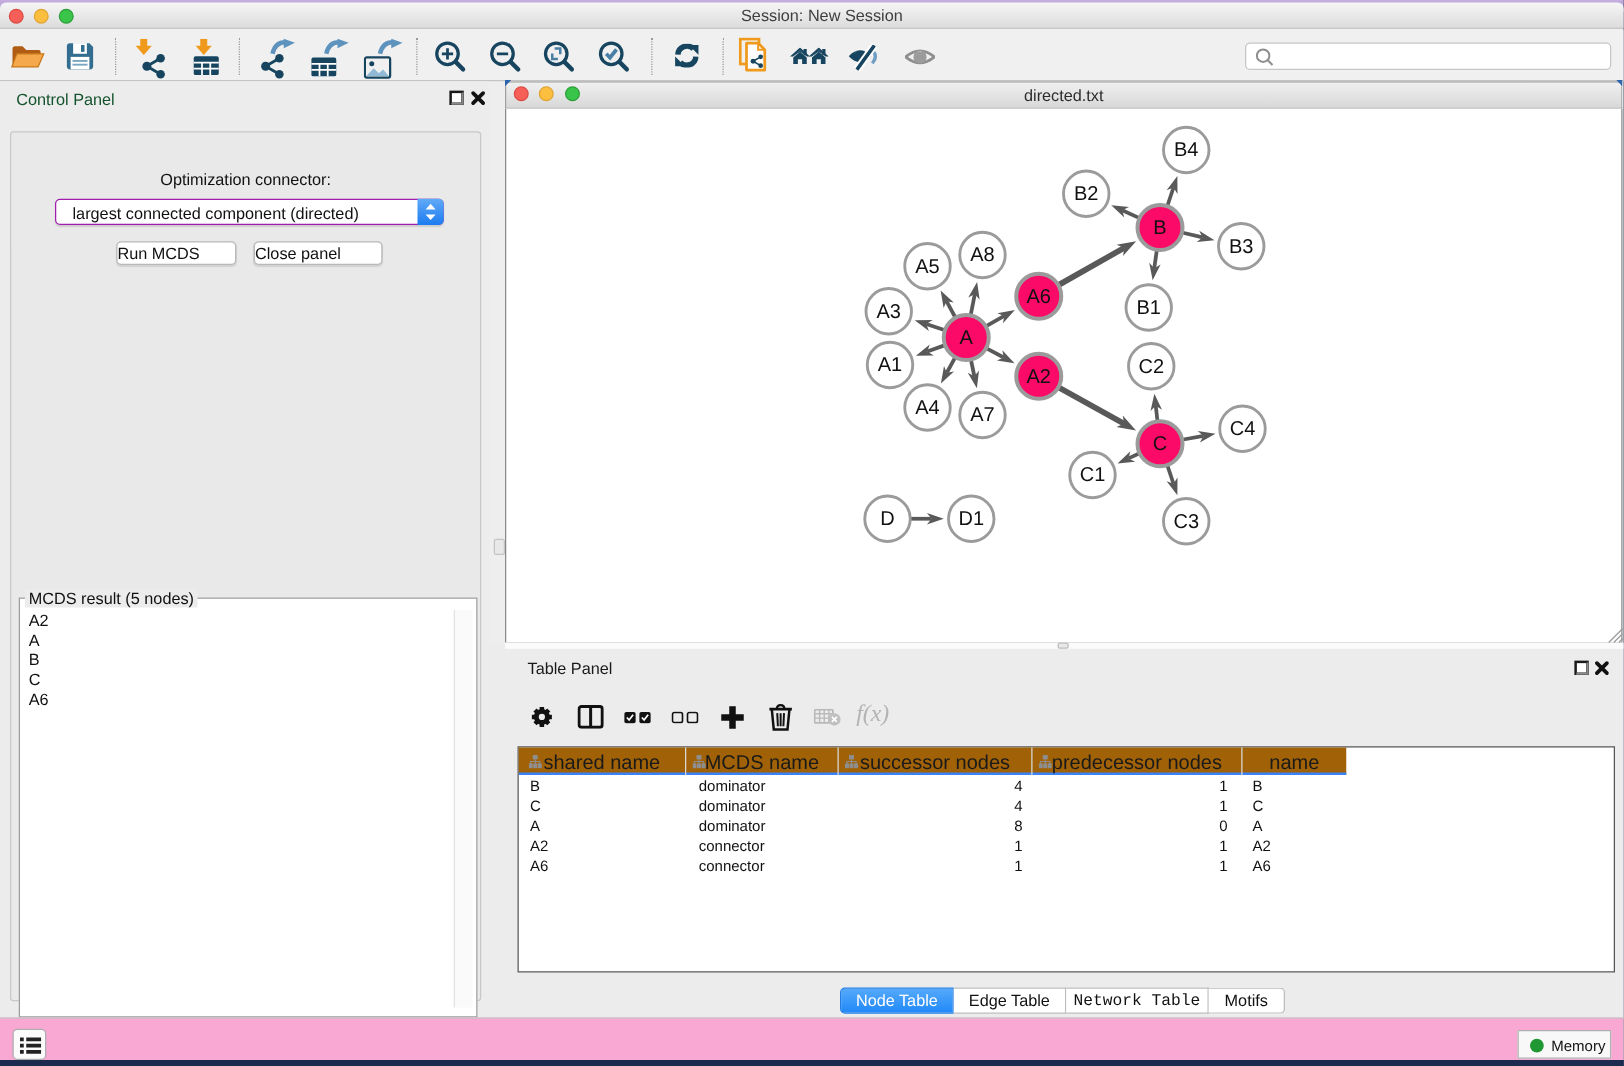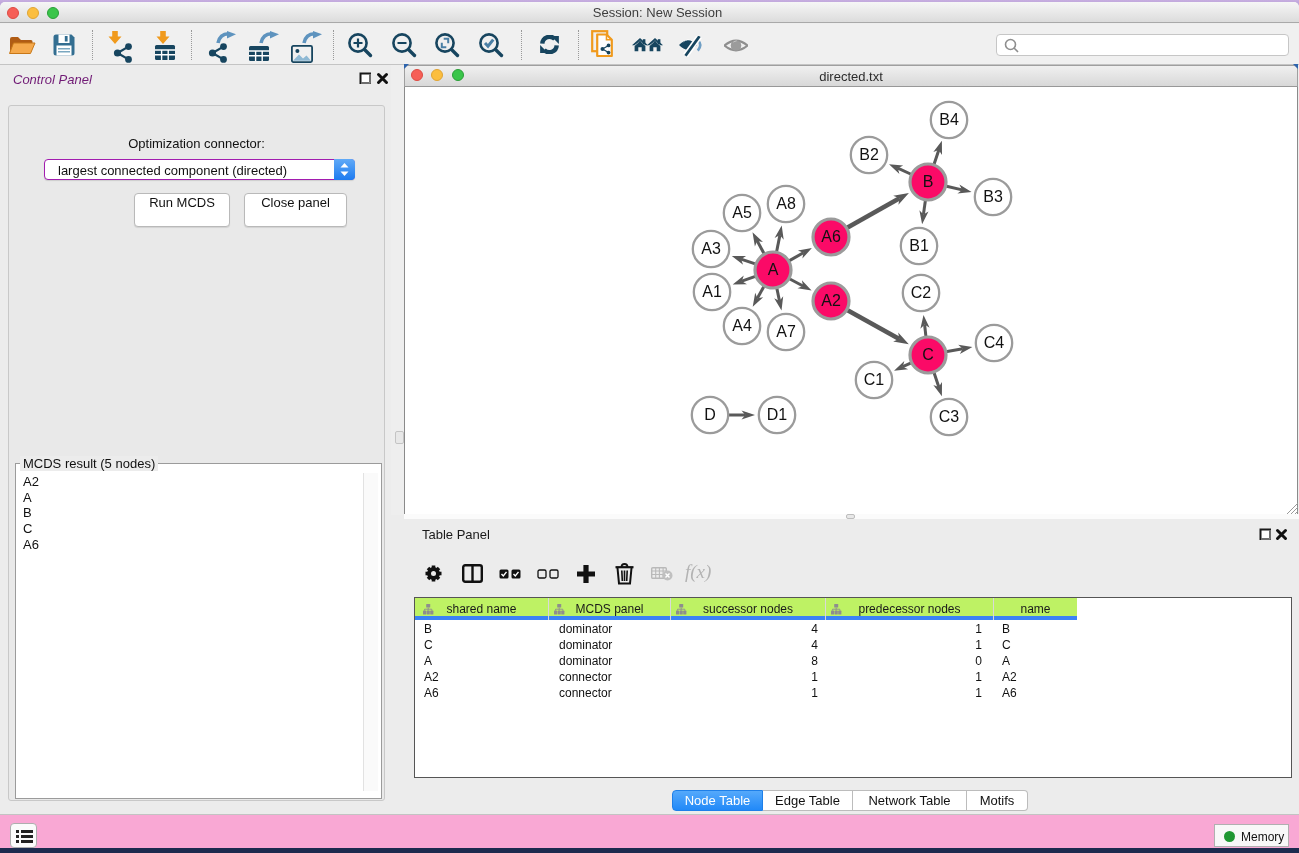--- a/index.html
+++ b/index.html
@@ -24,41 +24,41 @@
 
 #toolbar { position:absolute; left:0; top:22px; width:1299px; height:41px;
   background:#f0f0f0; border-bottom:1px solid #c4c4c4; }
 .tsep { position:absolute; top:6px; height:30px; width:0;
   border-left:1px dotted #9a9a9a; }
 #searchbox { position:absolute; left:996px; top:10px; width:293px; height:22px;
   background:#ffffff; border:1px solid #c6c6c6; border-radius:4px; }
 
 #cpanel { position:absolute; left:0; top:63px; width:391px; height:751px;
   background:#ececec; }
-#cpanel .ptitle { position:absolute; left:13px; top:7px; font-size:13px; color:#701a75;font-style:italic; }
+#cpanel .ptitle { position:absolute; left:13px; top:7px; font-size:13px; color:#14532d; }
 .tabrow { position:absolute; display:flex; font-size:13px; z-index:5; }
 .tabrow .tab { border:1px solid #b4b4b4; border-left:none; background:#ffffff;
   color:#1a1a1a; text-align:center; line-height:18px; height:19px; }
 .tabrow .tab:first-child { border-left:1px solid #b4b4b4; border-radius:4px 0 0 4px; }
 .tabrow .tab:last-child { border-radius:0 4px 4px 0; }
 .tabrow .tab.sel { background:linear-gradient(180deg,#52a8fc,#1e8bfa); color:#ffffff;
   border-color:#1e7fe8; }
 #cpbox { position:absolute; left:8px; top:40px; width:377px; height:696px;
   border:1px solid #c8c8c8; border-radius:3px; background:#e9e9e9; }
 #optlabel { position:absolute; width:100%; text-align:center; top:30px; font-size:13px; color:#111; }
 #dropdown { position:absolute; left:35px; top:53px; width:311px; height:21px;
   background:#ffffff; border:1px solid #a21caf; border-radius:4px;
   box-shadow:0 1px 1px rgba(0,0,0,0.12); }
 #dropdown .dtext { position:absolute; left:13px; top:3px; font-size:13px; color:#111; }
 #dropdown .spin { position:absolute; right:-1px; top:-1px; width:21px; height:21px;
   background:linear-gradient(180deg,#61aaf7,#1d7bf0); border-radius:0 4px 4px 0; }
 .macbtn { position:absolute; background:#ffffff; border:1px solid #b9b9b9; border-radius:4px;
-  font-size:13px; color:#111; text-align:center; height:34px; line-height:17px;
-  box-shadow:0 1px 1px rgba(0,0,0,0.1);margin-left:41px; }
-#fieldset { position:absolute; left:6px; top:357px; width:367px; height:336px;
+  font-size:13px; color:#111; height:19px; line-height:17px;
+  box-shadow:0 1px 1px rgba(0,0,0,0.1); }
+#fieldset { position:absolute; left:6px; top:372px; width:367px; height:336px;
   border:1px solid #9b9b9b; background:#ffffff;text-decoration:underline; }
 #fieldset .legend { position:absolute; left:4px; top:-8px; background:#ececec;
   font-size:13px; color:#111; padding:0 3px; }
 #fieldset .scroll { position:absolute; right:3px; top:9px; width:15px; height:318px;
   background:#fafafa; border-left:1px solid #e2e2e2; }
 #fieldset .items { position:absolute; left:7px; top:10px; font-size:13px; color:#111;
   line-height:15.7px; }
 
 #netwin { position:absolute; left:404px; top:63px; width:894px; height:450px; }
 #nettitle { position:absolute; left:0; top:0; width:894px; height:22px;
@@ -67,22 +67,22 @@
 #nettitle .title { position:absolute; left:0; right:0; top:3px; text-align:center;
   font-size:13px; color:#2c2c2c; }
 #netcanvas { position:absolute; left:0; top:22px; width:894px; height:428px;
   background:#ffffff; border:1px solid #8a8a8a; border-top:none; }
 
 #tpanel { position:absolute; left:391px; top:513px; width:908px; height:300px;
   background:#ececec; }
 #tpanel .ptitle { position:absolute; left:31px; top:12px; font-size:13px; color:#1a1a1a; }
 #ttable { position:absolute; left:23px; top:82px; width:878px; height:181px;
   background:#ffffff; border:1px solid #555555; }
-#thead { position:absolute; left:0; top:0; width:662px; height:22px; background:#bef264;
-  border-bottom:4px solid #3b82f6; font-size:12px; color:#1a1a1a; }
+#thead { position:absolute; left:0; top:0; width:662px; height:22px; background:#a16207;
+  border-bottom:2px solid #3b82f6; font-size:16px; color:#1a1a1a; }
 .hcol { position:absolute; top:0; height:22px; border-right:1px solid #d9d9d9; }
 .hcol span { position:absolute; width:100%; text-align:center; top:4px; }
 .trow { position:absolute; font-size:12px; color:#111; height:16px; }
 .tcell { position:absolute; top:1px; }
 .num { text-align:right; }
 
 #btabs { position:absolute; left:281px; top:274.5px; display:flex; font-size:13px;justify-content:space-between; }
 #btabs .tab { border:1px solid #bcbcbc; border-left:none; background:#ffffff;
   color:#111; height:21px; line-height:19px; text-align:center; }
 #btabs .tab:first-child { border-left:1px solid #bcbcbc; border-radius:4px 0 0 4px;
@@ -489,21 +489,21 @@
                 <rect x="0" y="6.6" width="3.2" height="4" rx="0.6"></rect>
                 <rect x="3.6" y="6.6" width="3.2" height="4" rx="0.6"></rect>
                 <rect x="7.2" y="6.6" width="3.2" height="4" rx="0.6"></rect>
                 <path d="M5.2,3.6 V5.2 M1.5,6.6 V5.2 H8.8 V6.6 M5.2,5.2 V6.6" stroke="#8e8e8e" stroke-width="0.9" fill="none"></path>
               </g>
             </svg>
             <div class="hcol" style="left:0; width:134px;">
               <span>shared name</span>
             </div>
         <div class="hcol" style="left:134px; width:122px;">
-              <span>MCDS panel</span>
+              <span>MCDS name</span>
             </div>
         <div class="hcol" style="left:256px; width:155px;">
               <span>successor nodes</span>
             </div>
         <div class="hcol" style="left:411px; width:168px;">
               <span>predecessor nodes</span>
             </div>
         <div class="hcol" style="left:579px; width:83px; border-right:none;">
               <span>name</span>
             </div>
@@ -540,21 +540,21 @@
 <div class="tcell" style="left:9px;">A6</div>
 <div class="tcell" style="left:144px;">connector</div>
 <div class="tcell num" style="left:256px;width:147px;">1</div>
 <div class="tcell num" style="left:411px;width:156px;">1</div>
 <div class="tcell" style="left:587px;">A6</div>
           </div>
     </div>
     <div id="btabs">
       <div class="tab" style="width:91px;">Node Table</div>
       <div class="tab" style="width:90px;">Edge Table</div>
-      <div class="tab" style="width:114px;">Network Table</div>
+      <div class="tab" style="width:114px;font-family:Liberation Mono, monospace;">Network Table</div>
       <div class="tab" style="width:61px;">Motifs</div>
     </div>
   </div>
   <div id="statusbar">
     <div id="hambtn">
           <svg width="17" height="15" style="position:absolute;left:5px;top:5px;">
             <g fill="#222222">
               <rect x="0" y="1" width="3" height="3"></rect>
               <rect x="5" y="1" width="12" height="3"></rect>
               <rect x="0" y="6" width="3" height="3"></rect>

